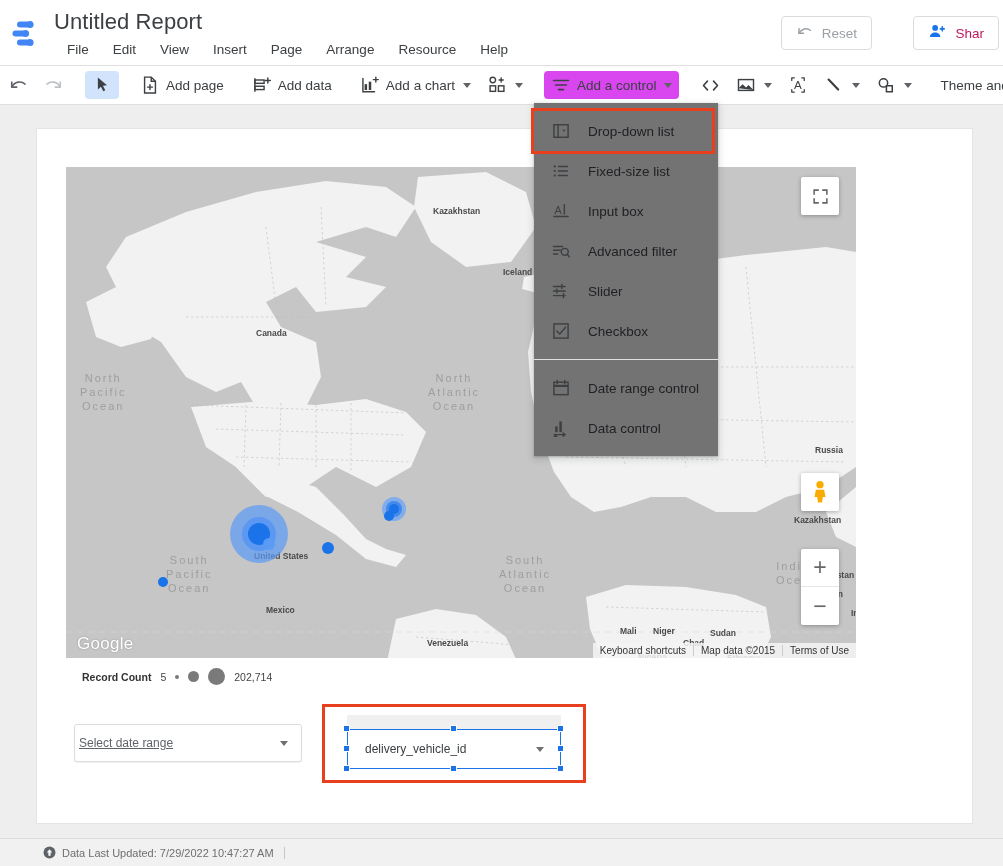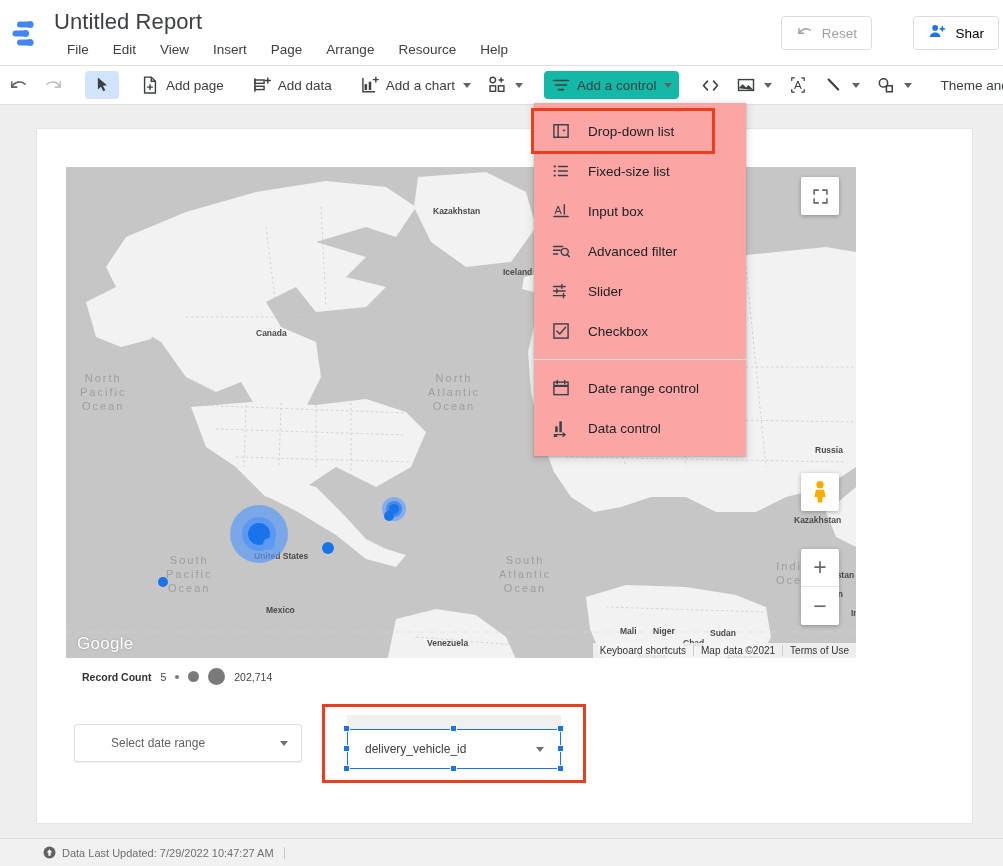--- a/index.html
+++ b/index.html
@@ -36,37 +36,37 @@
     white-space: nowrap;
   }
 
   .hdr-btn {
     position: absolute; top: 16px; height: 34px;
     border: 1px solid #dadce0; border-radius: 4px;
     background: #fff; display: flex; align-items: center;
     gap: 8px; padding: 16px 14px; cursor: pointer;
   }
   .hdr-btn.reset { right: 131px; color: #9aa0a6; }
-  .hdr-btn.share { right: 4px; color: #000000; }
+  .hdr-btn.share { right: 4px; color: #be185d; }
   .hdr-btn span.lbl { font-size: 13.5px; white-space: nowrap; }
 
   
   .toolbar {
     position: absolute; top: 66px; left: 0; width: 1003px; height: 39px;
     background: #fff; border-bottom: 1px solid #e0e0e0;
     display: flex; align-items: center;
   }
   .tb-item {
     display: flex; align-items: center; gap: 6px;
     height: 28px; padding: 0 7px; margin: 0 1px;
     border-radius: 4px; cursor: pointer; color: #3c4043;
     font-size: 13.5px; white-space: nowrap;
   }
   .tb-item.sel { background: #d2e3fc; }
-  .tb-item.active { background: #14b8a6; }
+  .tb-item.active { background: #d946ef; }
   .tb-sep {
     width: 1px; height: 22px; background: #dadce0; margin: 0 6px;
   }
   .caret {
     width: 0; height: 0; border-left: 4px solid transparent;
     border-right: 4px solid transparent; border-top: 5px solid #5f6368;
     margin-left: 2px;
   }
   .tb-icon { width: 20px; height: 20px; display:block; }
 
@@ -129,21 +129,21 @@
   .legend .dot { border-radius: 50%; background: #7a7a7a; }
 
   
   .ctl-daterange {
     position: absolute; left: 37px; top: 595px;
     width: 228px; height: 38px;
     background: #fff; border: 1px solid #dadce0; border-radius: 3px;
     display: flex; align-items: center; cursor: pointer;
     box-shadow: 0 1px 1px rgba(0,0,0,.06);
   }
-  .ctl-daterange .txt { margin-left: 36px; font-size: 12px; color: #5f6368; }
+  .ctl-daterange .txt { margin-left: 4px; font-size: 12px; color: #5f6368; text-decoration: underline; }
   .ctl-daterange .arr {
     position: absolute; right: 13px;
     width:0;height:0;border-left:4px solid transparent;
     border-right:4px solid transparent;border-top:5px solid #707070;
   }
 
   .sel-wrap {
     position: absolute; left: 285px; top: 575px;
     width: 264px; height: 79px;
     border: 3px solid #e8401f;
@@ -170,21 +170,21 @@
     border: 1.5px solid #1a73e8; pointer-events:none;
   }
   .handle {
     position: absolute; width: 7px; height: 7px;
     background: #1a73e8; border: 1px solid #fff;
   }
 
   
   .menu {
     position: absolute; left: 534px; top: 103px;
-    width: 212px; background: #fca5a5;
+    width: 184px; background: #737373;
     box-shadow: 0 2px 6px 2px rgba(60,64,67,.15), 0 1px 2px rgba(60,64,67,.3);
     padding: 8px 0 8px 0; z-index: 40;
   }
   .menu-item {
     display: flex; align-items: center; height: 40px;
     padding-left: 17px; gap: 17px; cursor: pointer;
     font-size: 13.5px; color: #202124;
   }
   .menu-sep { height: 1px; background: #e0e0e0; margin: 8px 0; }
   .menu-hl {
@@ -537,21 +537,21 @@
         </div>
         <div style="width:38px;height:38px;display:flex;align-items:center;justify-content:center;font-size:23px;color:#666;line-height:1;">
           <span>−</span>
         </div>
       </div>
 
       <div class="google-wm">Google</div>
 
       <div class="map-attr">
         <span>Keyboard shortcuts</span>
-        <span>Map data ©2021</span>
+        <span>Map data ©2015</span>
         <span>Terms of Use</span>
       </div>
     </div>
 
     <div class="legend">
       <span class="ttl">Record Count</span>
       <span>5</span>
       <span class="dot" style="width:4px;height:4px;"></span>
       <span class="dot" style="width:11px;height:11px;"></span>
       <span class="dot" style="width:17px;height:17px;"></span>

